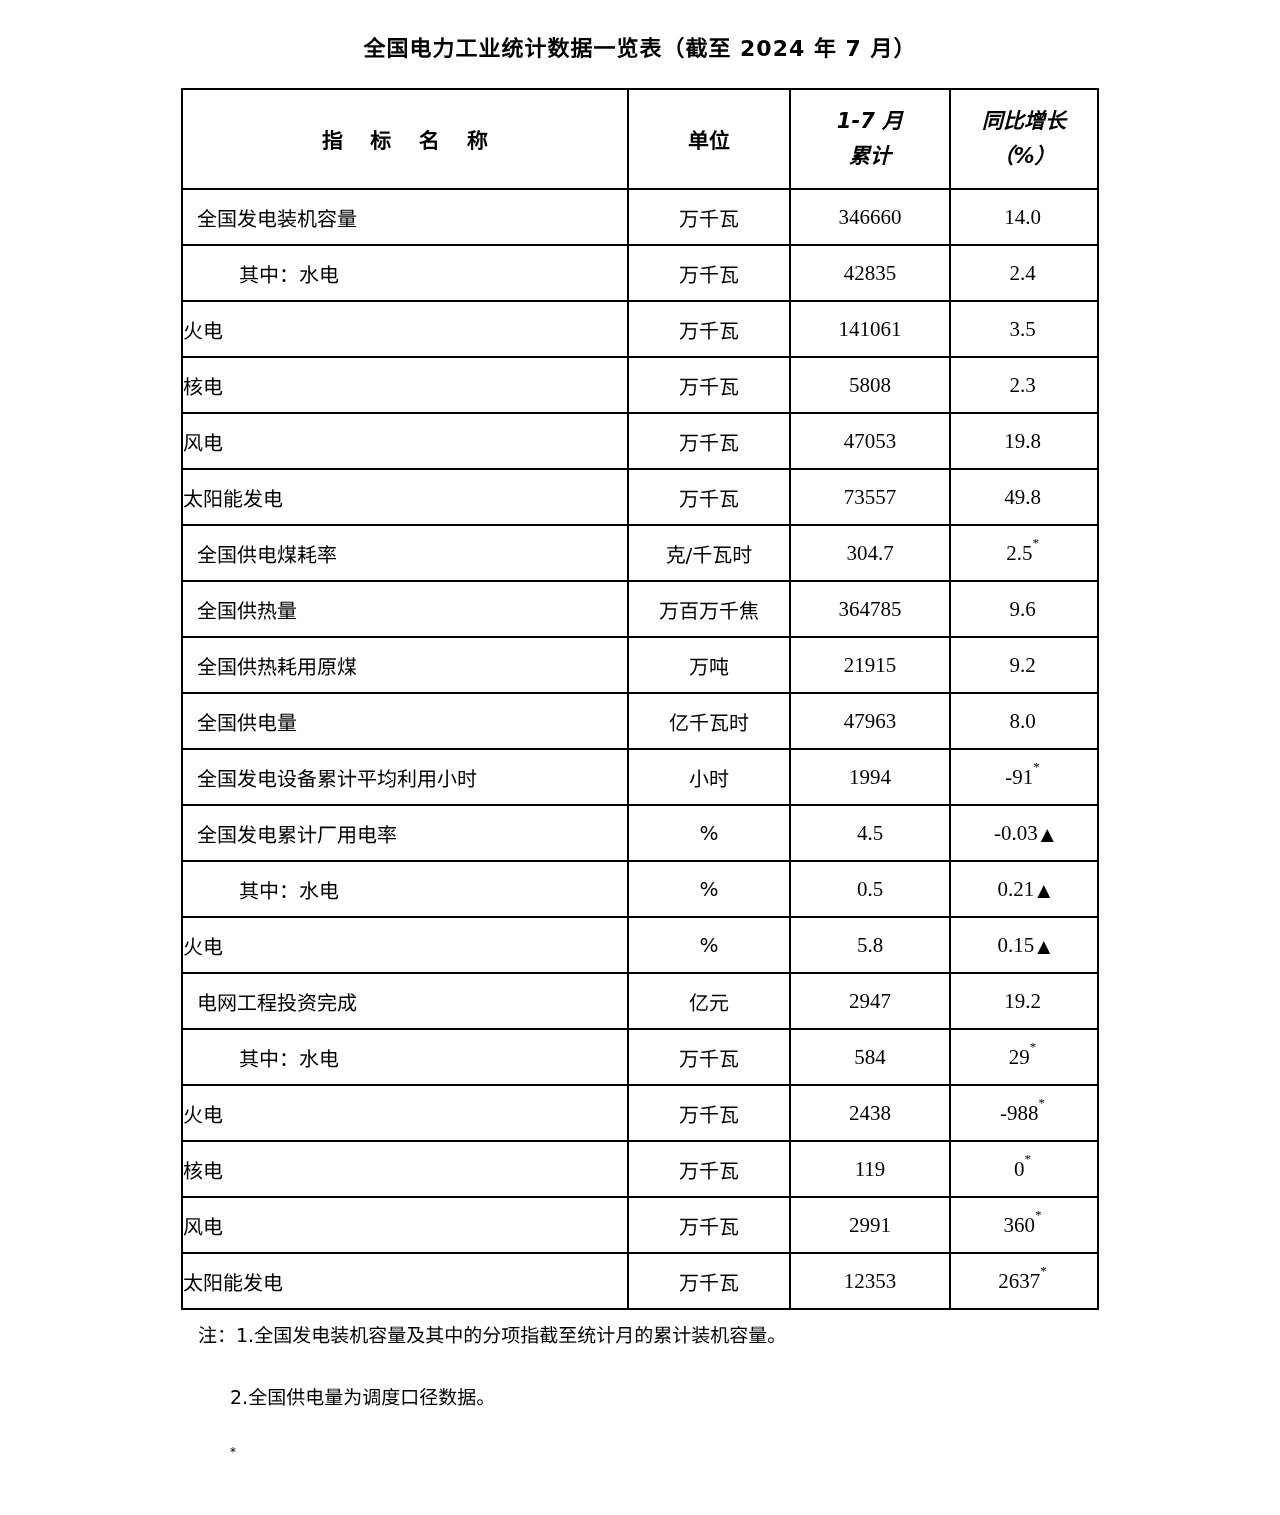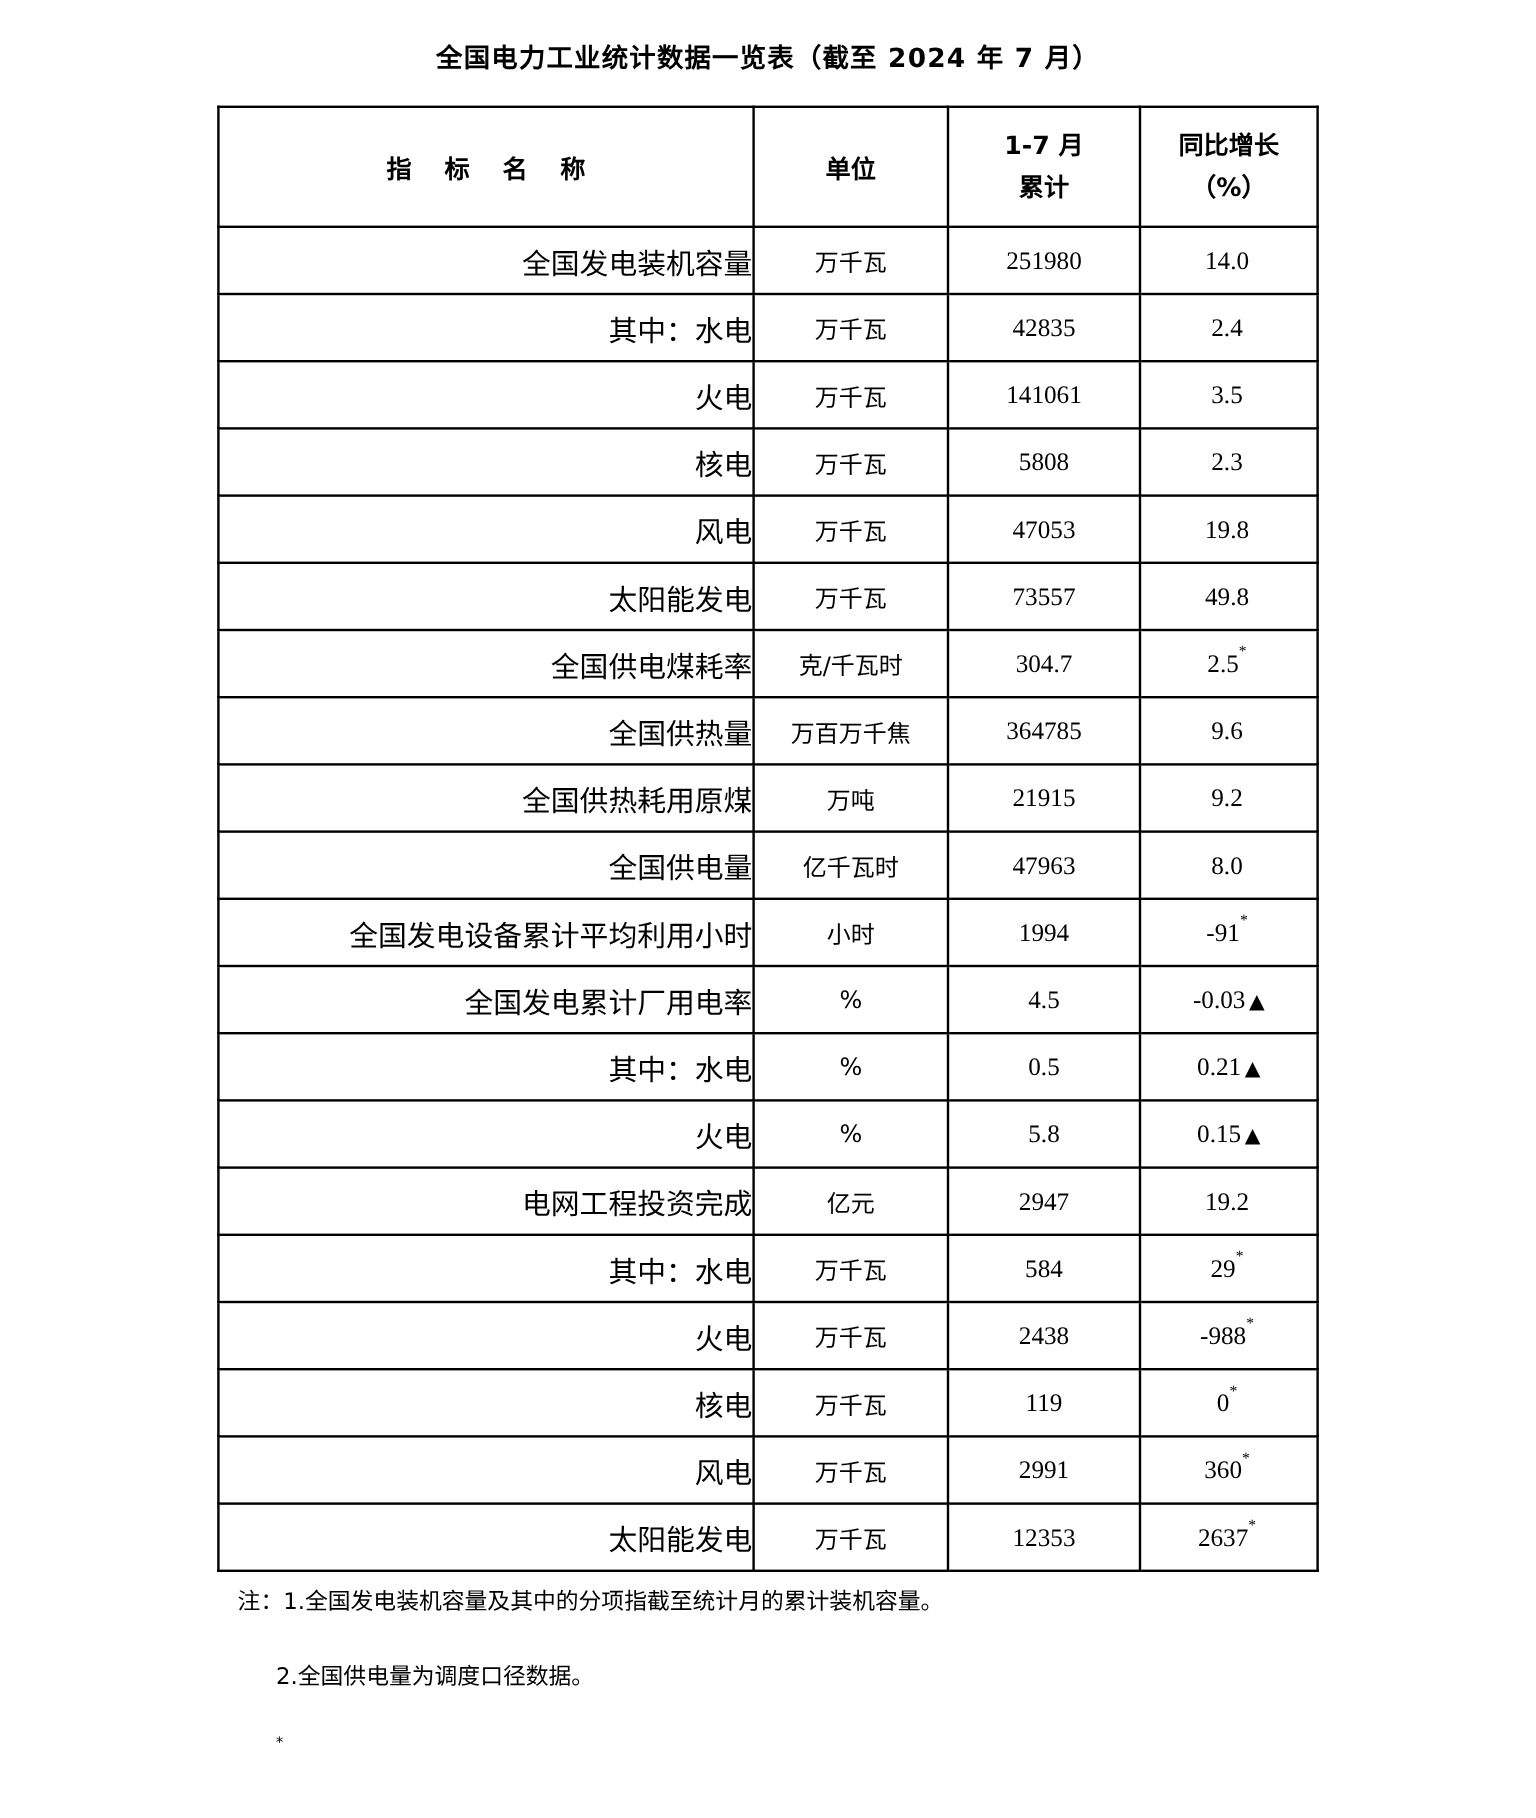--- a/index.html
+++ b/index.html
@@ -34,25 +34,25 @@
 
   thead th {
     height: 98px;
     font-size: 21px;
     font-weight: 700;
     text-align: center;
     vertical-align: middle;
     background: #ffffff;
   }
   .hdr-indicator { word-spacing: 20px; text-align: center; }
-  .hdr-two div { line-height: 1.65; }
+  .hdr-two div { line-height: 1.65; font-style: italic; }
 
   tbody td { height: 54px; vertical-align: middle; background: #ffffff; }
 
-  td.cell-name { font-size: 24px; text-align: right; margin-left: 44px; }
+  td.cell-name { font-size: 20px; text-align: left; margin-left: 44px; }
   td.cell-name.ind0 { padding-left: 14px; }
   td.cell-name.ind1 { padding-left: 56px; border-radius: 10px; }
   td.cell-name.ind2 { }
 
   td.cell-unit { font-size: 20px; text-align: center; }
 
   td.cell-num {
     font-family: "Liberation Serif", "DejaVu Serif", serif;
     font-size: 21px;
     text-align: center;
@@ -117,21 +117,21 @@
     </thead>
     <tbody>
         <tr>
       <td class="cell-name ind0">
         <span>全国发电装机容量</span>
       </td>
       <td class="cell-unit">
         <span>万千瓦</span>
       </td>
       <td class="cell-num">
-        <span>251980</span>
+        <span>346660</span>
       </td>
       <td class="cell-num">
         <span>14.0</span><span class="sup-mark"></span><span class="tri-mark"></span>
       </td>
     </tr>
         <tr>
       <td class="cell-name ind1">
         <span>其中：水电</span>
       </td>
       <td class="cell-unit">

